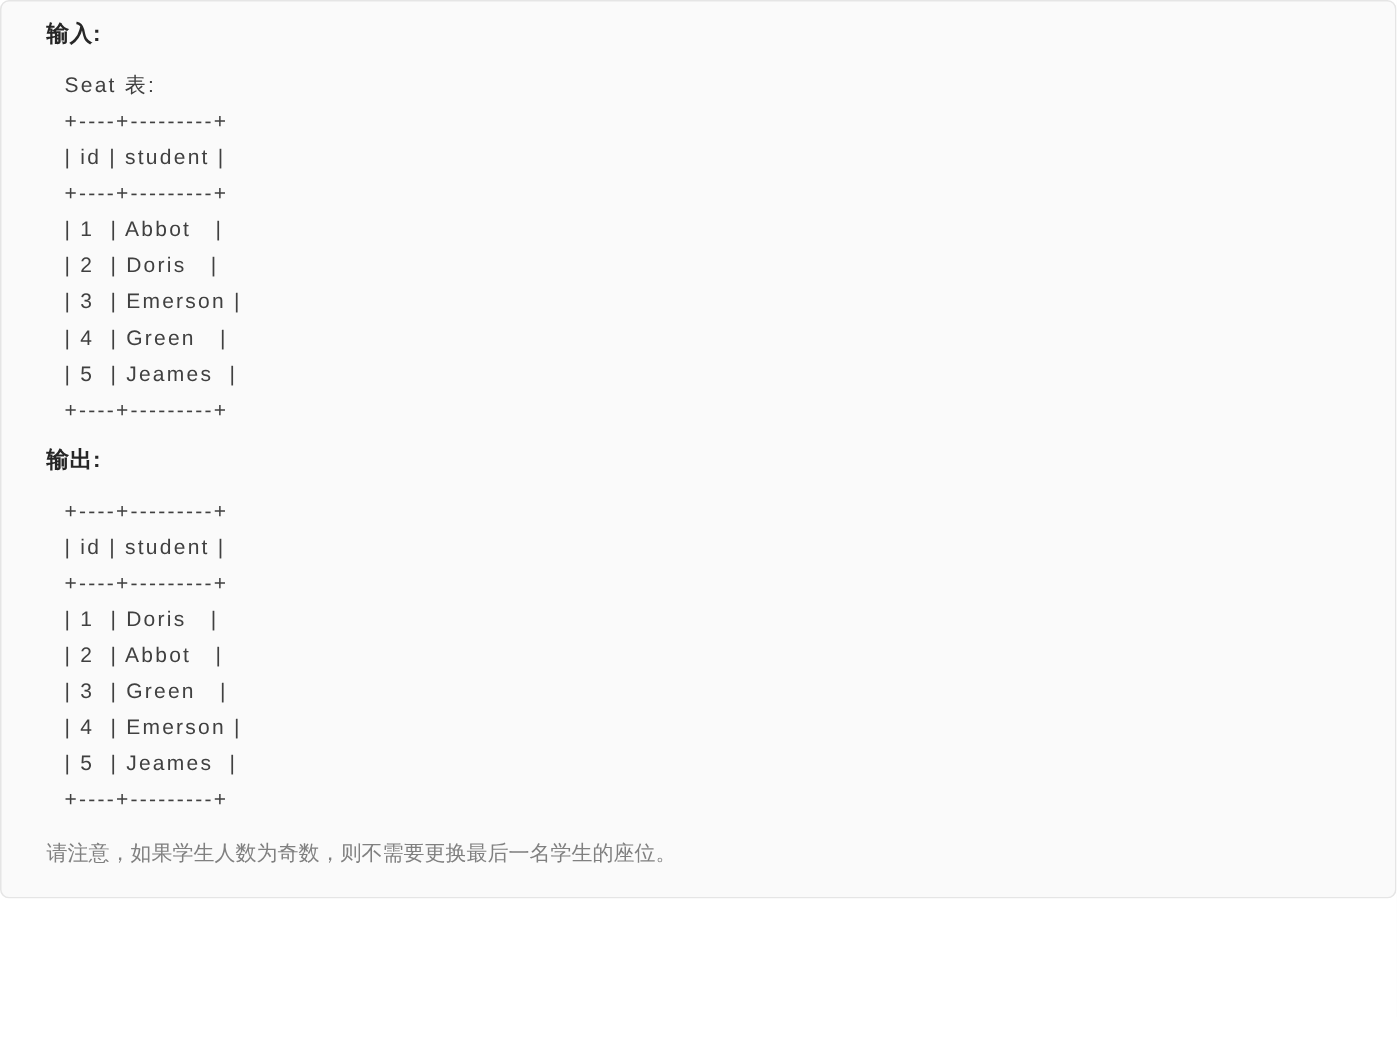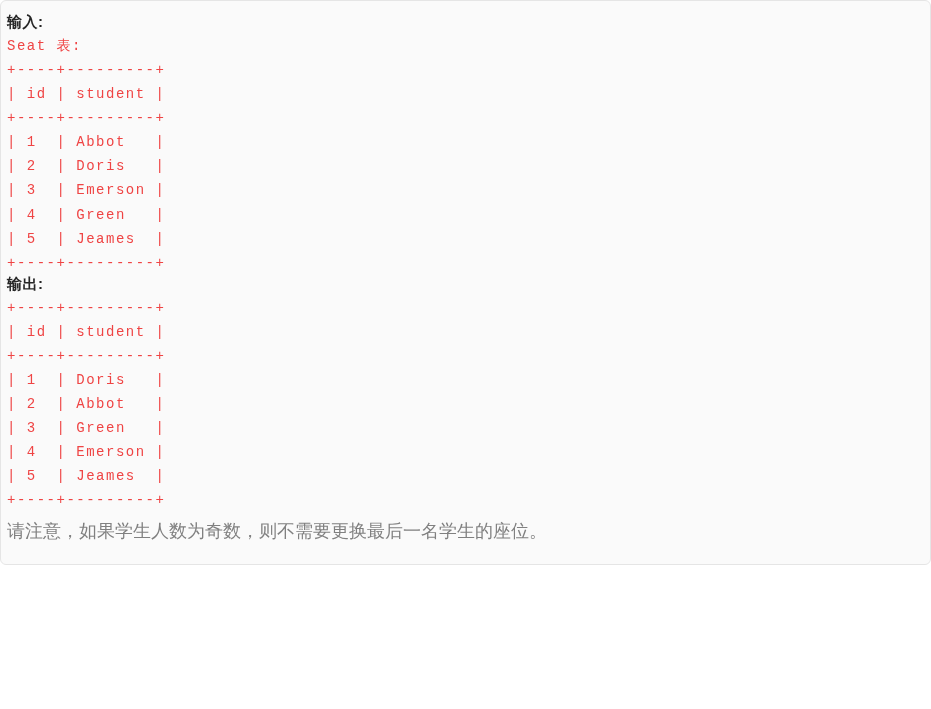--- a/index.html
+++ b/index.html
@@ -9,41 +9,41 @@
     }
     body {
       font-family: -apple-system, BlinkMacSystemFont, "Segoe UI", "PingFang SC", "Microsoft YaHei", Arial, sans-serif;
       background: #ffffff;
       padding: 0;
       width: 931px;
     }
     .container {
       border: 1px solid #e5e5e5;
       border-radius: 6px;
-      padding: 12px 18px 16px 6px;
+      padding: 12px 18px 16px 30px;
       background: #fafafa;
     }
     .section-header {
       font-size: 15px;
       font-weight: 700;
       color: #262626;
       margin-bottom: 2px;
       letter-spacing: 0.5px;
     }
     pre.ascii-table {
-      font-family: Liberation Mono, monospace;
+      font-family: Liberation Sans, sans-serif;
       font-size: 14px;
       line-height: 1.72;
-      color: #ef4444;
+      color: #404040;
       letter-spacing: 1.5px;
       white-space: pre;
-      margin: 0;
+      margin: 12px;
     }
     .explanation-text {
-      font-size: 18px;
+      font-size: 14px;
       color: #808080;
       line-height: 1.8;
       margin-top: 3px;
     }
   </style>
 </head>
 <body>
 
 <div class="container">
   <div class="section-header">输入:</div>

